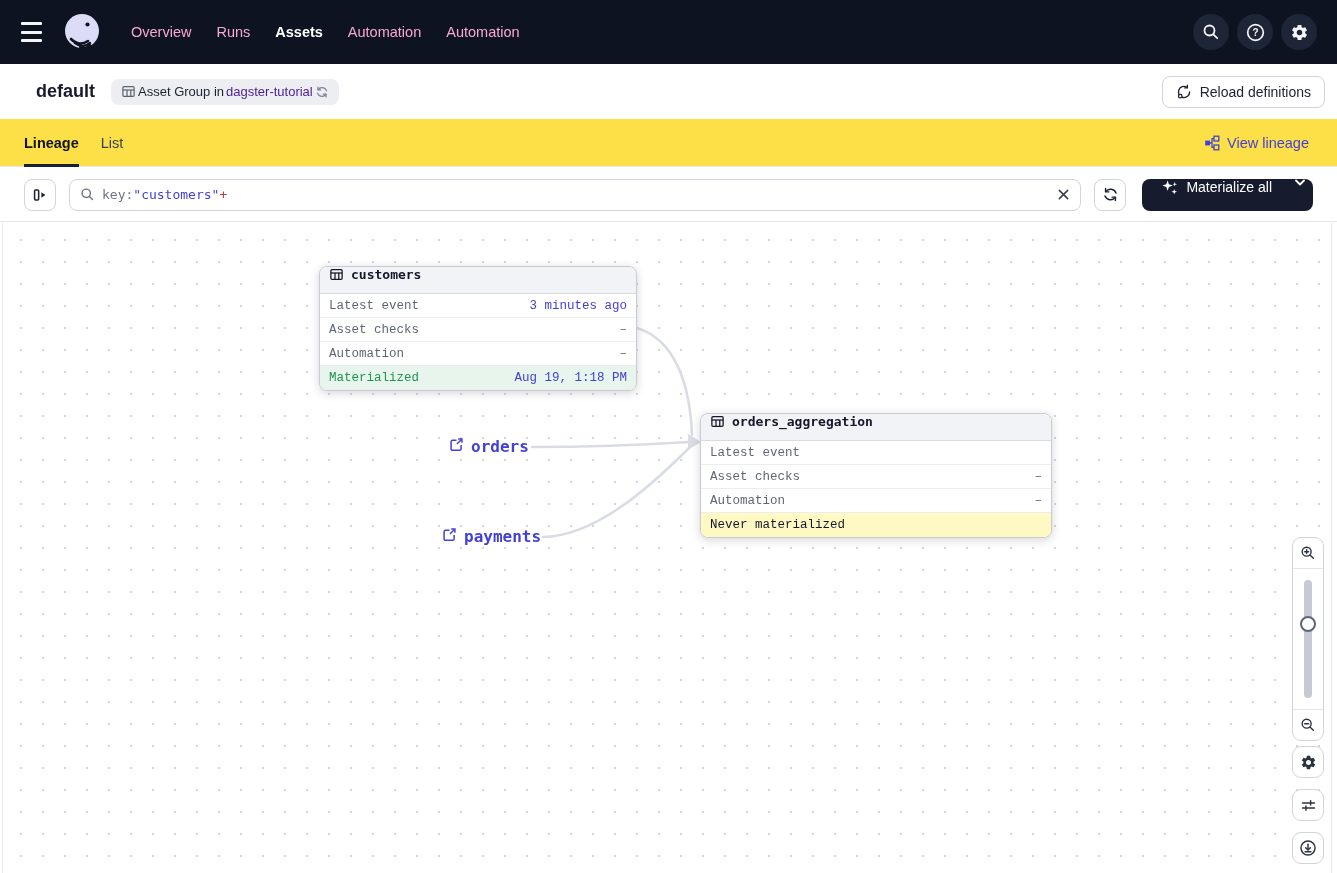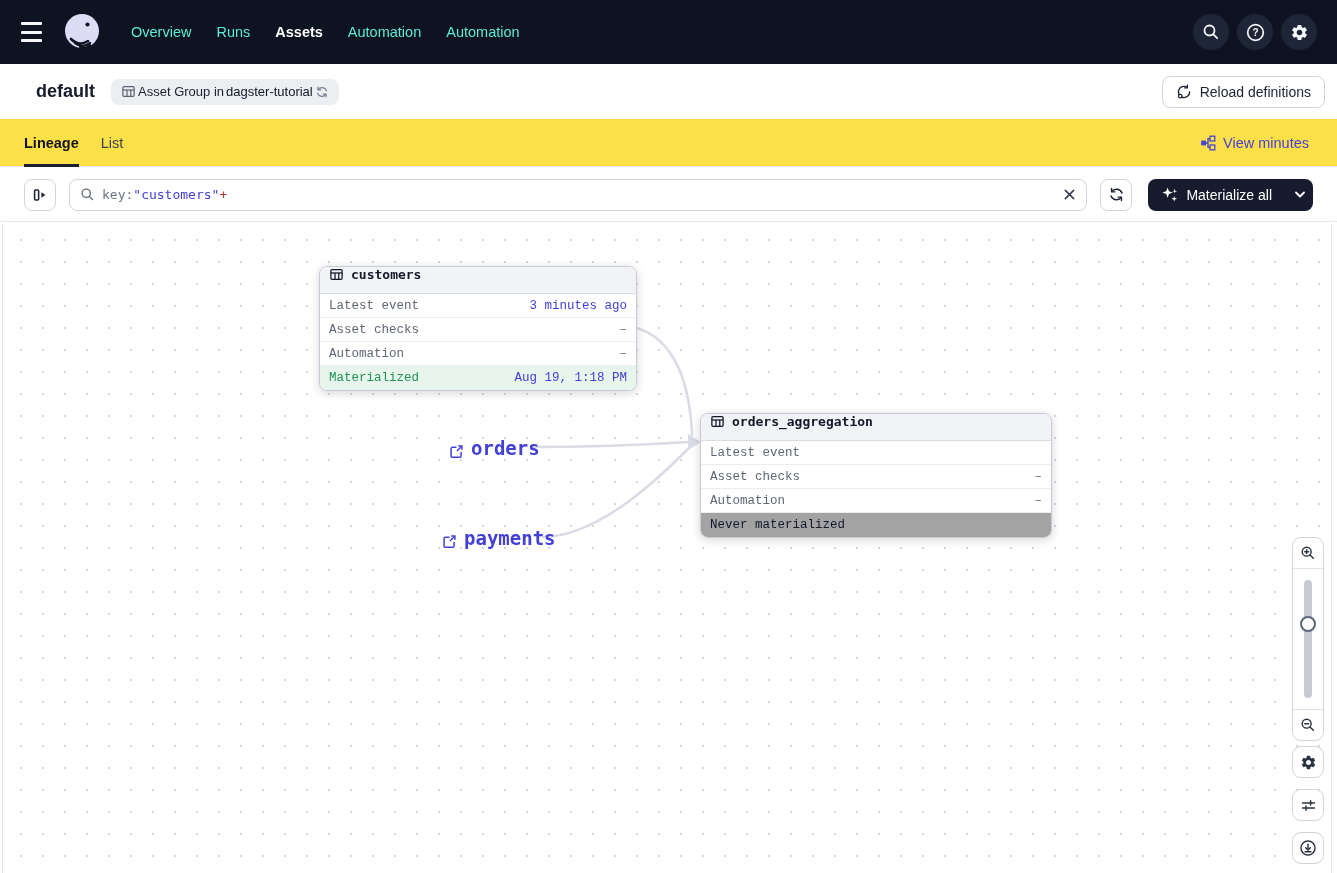--- a/index.html
+++ b/index.html
@@ -7,31 +7,31 @@
   body { font-family:"Liberation Sans", sans-serif; width:1337px; height:873px; overflow:hidden; }
   .screen { position:relative; width:1337px; height:873px; background:#fff; }
 
   
   .topnav { position:absolute; top:0; left:0; width:100%; height:64px; background:#0e1322;
             display:flex; align-items:center; padding:0 20px 0 21px; }
   .hamburger { width:26px; height:20px; display:flex; flex-direction:column; justify-content:space-between; cursor:pointer; margin-right:16px; }
   .hamburger span { display:block; width:21px; height:3px; background:#f5f6fa; border-radius:1px; }
   .logo { width:38px; height:38px; margin-right:26px; flex:0 0 auto; }
   .navlinks { display:flex; align-items:center; gap:17px; }
-  .navlink { font-size:14.5px; color:#5eead4; padding:6px 4px; cursor:pointer; }
+  .navlink { font-size:14.5px; color:#f9a8d4; padding:6px 4px; cursor:pointer; }
   .navlink.active { color:#ffffff; font-weight:bold; }
   .topnav-right { margin-left:auto; display:flex; align-items:center; gap:8px; }
   .navicon-btn { width:36px; height:36px; border-radius:50%; background:#1e2536; display:flex; align-items:center; justify-content:center; cursor:pointer; }
 
   
   .pageheader { position:absolute; top:64px; left:12px; width:100%; height:55px; background:#fff;
                 display:flex; align-items:center; padding:0 24px; }
   .page-title { font-size:18px; font-weight:bold; color:#161a2b; margin-right:16px; }
   .group-badge { display:flex; align-items:center; gap:2px; background:#eceef2; border-radius:8px; height:26px; padding:0 10px; font-size:13px; color:#1d2232; }
-  .group-badge .link { color:#0f172a; cursor:pointer; }
+  .group-badge .link { color:#4c1d95; cursor:pointer; }
   .reload-btn { margin-left:auto; display:flex; align-items:center; gap:8px; height:32px; padding:0 13px;
                 border:1px solid #d2d4dd; border-radius:8px; background:#fff; font-size:14px; color:#1d2232; cursor:pointer; }
 
   
   .tabsrow { position:absolute; top:119px; left:0; width:100%; height:48px; background:#fde047; border-bottom:1px solid #e6e7ec; }
   .tabs { position:absolute; left:24px; top:0; height:100%; display:flex; gap:22px; }
   .tab { font-size:14.5px; display:flex; align-items:center; height:100%; color:#39404f; cursor:pointer; position:relative; }
   .tab.active { color:#11141f; font-weight:bold; }
   .tab.active::after { content:""; position:absolute; left:0; right:0; bottom:-1px; height:3px; background:#1a1f30; }
   .view-lineage { position:absolute; right:28px; top:0; height:100%; display:flex; align-items:center; gap:7px;
@@ -43,21 +43,21 @@
   .sq-btn { width:32px; height:32px; border:1px solid #d2d4dd; border-radius:8px; background:#fff;
             display:flex; align-items:center; justify-content:center; cursor:pointer; flex:0 0 auto; }
   .searchbox { flex:1 1 auto; height:32px; margin-left:13px; border:1px solid #d2d4dd; border-radius:8px; background:#fff;
                display:flex; align-items:center; padding:0 10px; gap:7px; }
   .searchbox .query { font-family:"DejaVu Sans Mono", monospace; font-size:13px; white-space:pre; flex:1 1 auto; }
   .q-key { color:#6d7483; }
   .q-val { color:#4340d8; }
   .q-op  { color:#bf3b31; }
   .clear-x { color:#39404f; cursor:pointer; display:flex; align-items:center; }
   .refresh-btn { margin-left:13px; }
-  .materialize { margin-left:16px; height:32px; display:flex; align-items:center; background:#161b2e; border-radius:8px; overflow:hidden; flex:0 0 auto; }
+  .materialize { margin-left:16px; height:32px; display:flex; align-items:flex-start; background:#161b2e; border-radius:8px; overflow:hidden; flex:0 0 auto;padding-left:6px; }
   .mat-main { display:flex; align-items:center; gap:8px; padding:0 13px; color:#fff; font-size:14px; cursor:pointer; }
   .mat-divider { width:1px; background:rgba(255,255,255,0.25); margin:6px 0; }
   .mat-caret { display:flex; align-items:center; justify-content:center; width:27px; cursor:pointer; }
 
   
   .graph { position:absolute; top:223px; left:0; width:1337px; height:650px; background:#fff;
            background-image:radial-gradient(circle, #d4d6de 1.2px, transparent 1.5px);
            background-size:22px 22px; background-position:10px 6px; overflow:hidden; }
   .graph-border-l { position:absolute; left:2px; top:0; bottom:0; width:1px; background:#e8e9ee; }
   .graph-border-r { position:absolute; left:1331px; top:0; bottom:0; width:1px; background:#e8e9ee; }
@@ -68,25 +68,25 @@
   .node-header { height:27px; display:flex; align-items:flex-start; gap:7px; padding:0 9px; background:#f2f3f6;
                  border-bottom:1px solid #d9dbe2; border-radius:7px 7px 0 0;
                  font-family:"DejaVu Sans Mono", monospace; font-weight:bold; font-size:13px; color:#14182a; }
   .node-row { height:24px; display:flex; justify-content:space-between; align-items:center; padding:0 9px;
               border-bottom:1px solid #eceDF1; border-bottom:1px solid #ecedf1; color:#5f6673;font-family:Liberation Mono, monospace; }
   .node-row:last-child { border-bottom:none; border-radius:0 0 7px 7px; }
   .node-row .val { color:#6a7180; }
   .node-row .val.link { color:#4340d8; }
   .node-row.materialized { background:#e7f5ec; }
   .node-row.materialized .lbl { color:#1f9254; }
-  .node-row.never { background:#a3a3a3; }
+  .node-row.never { background:#fef9c3; }
   .node-row.never .lbl { color:#14182a; }
 
-  .ext-link { position:absolute; display:flex; align-items:flex-end; gap:7px; color:#4340d8;
-              font-family:"DejaVu Sans Mono", monospace; font-size:19px; font-weight:600; cursor:pointer; }
+  .ext-link { position:absolute; display:flex; align-items:flex-start; gap:7px; color:#4340d8;
+              font-family:"DejaVu Sans Mono", monospace; font-size:16px; font-weight:600; cursor:pointer; }
 
   
   .zoom-group { position:absolute; left:1292px; top:537px; width:32px; height:204px; background:#fff;
                 border:1px solid #d2d4dd; border-radius:9px; display:flex; flex-direction:column; }
   .zg-btn { height:31px; display:flex; align-items:center; justify-content:center; cursor:pointer; }
   .zg-top { border-bottom:1px solid #e4e5ea; }
   .zg-bottom { border-top:1px solid #e4e5ea; }
   .zg-slider { flex:1 1 auto; position:relative; }
   .slider-track { position:absolute; left:11px; top:11px; width:8px; bottom:11px; background:#c7cad4; border-radius:4px; }
   .slider-handle { position:absolute; left:7px; top:47px; width:16px; height:16px; border-radius:50%;
@@ -173,21 +173,21 @@
       <div class="tab active">Lineage</div>
       <div class="tab">List</div>
     </div>
     <div class="view-lineage">
       <svg width="16" height="16" viewBox="0 0 20 20">
           <rect x="1.5" y="7" width="6" height="6" fill="#4340d8"></rect>
           <rect x="12.5" y="1.5" width="6" height="6" fill="none" stroke="#4340d8" stroke-width="1.6"></rect>
           <rect x="12.5" y="12.5" width="6" height="6" fill="none" stroke="#4340d8" stroke-width="1.6"></rect>
           <path d="M7.5 10 h2.5 v-5.5 h2.5 M10 10 v5.5 h2.5" fill="none" stroke="#4340d8" stroke-width="1.6"></path>
         </svg>
-      <span>View minutes</span>
+      <span>View lineage</span>
     </div>
   </div>
 
   <div class="toolbar">
     <div class="sq-btn">
       <svg width="18" height="18" viewBox="0 0 20 20">
           <rect x="4" y="4.5" width="4.5" height="11" rx="1" fill="none" stroke="#1d2232" stroke-width="1.7"></rect>
           <path d="M11.5 7 l4.5 3 -4.5 3 z" fill="#1d2232"></path>
         </svg>
     </div>

